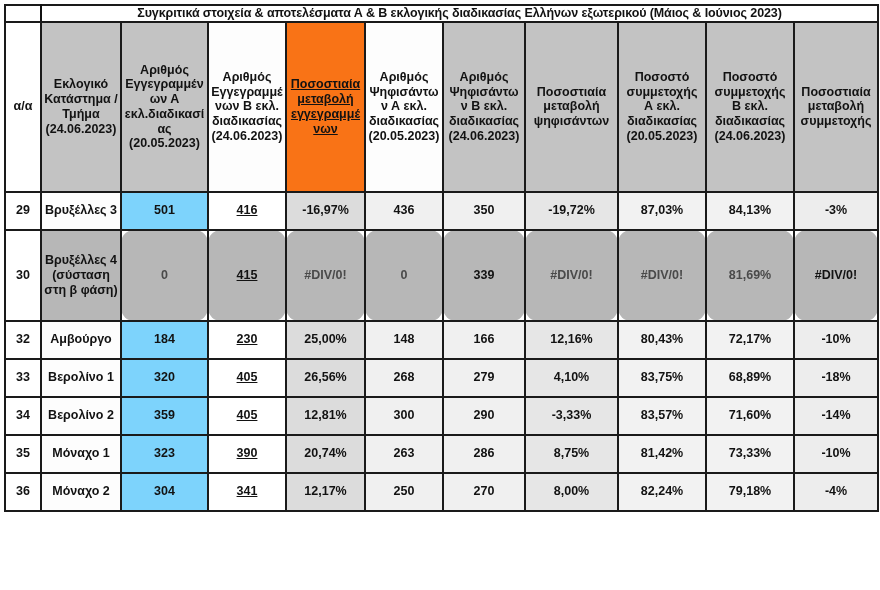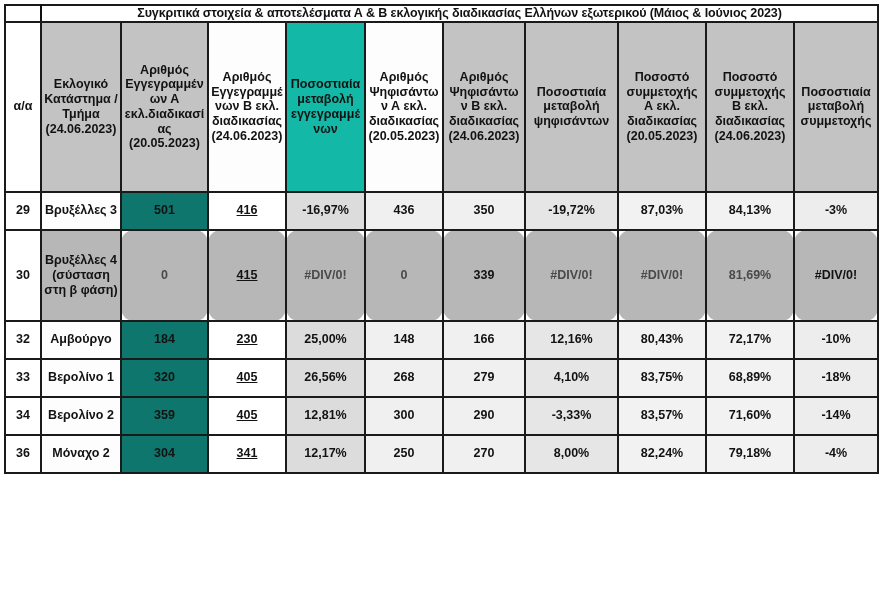--- a/index.html
+++ b/index.html
@@ -58,29 +58,29 @@
     vertical-align: middle;
   }
   .hdr-aa {
     background: #ffffff;
     vertical-align: bottom;
     padding-bottom: 5px;
     font-size: 13.5px;
   }
   .g-dark   { background: #c3c3c3; }
   .g-white  { background: #fdfdfd; margin-top: 33px; }
-  .g-light  { background: #14b8a6; }
+  .g-light  { background: #f97316; text-decoration: underline; }
   .hdr-last { vertical-align: bottom; padding-bottom: 4px; }
 
   
   .r      { height: 38px; }
   .r-tall { height: 91px; }
   .c-aa   { background: #ffffff; font-size: 13.5px; }
   .c-name { background: #fdfdfd; font-size: 13px; margin-top: 32px; }
-  .c-a    { background: #0f766e; color: #3c3c3c; font-size: 13.5px; }
+  .c-a    { background: #7dd3fc; color: #3c3c3c; font-size: 13.5px; }
   .c-b    { background: #ffffff; font-size: 13.5px; text-decoration: underline; }
   .c-pct1 { background: #dcdcdc; color: #3c3c3c; font-size: 13.5px; }
   .c-va   { background: #f0f0f0; color: #3c3c3c; font-size: 13.5px; }
   .c-vb   { background: #f0f0f0; font-size: 13.5px; }
   .c-pct2 { background: #e6e6e6; font-size: 13.5px; }
   .c-tA   { background: #f2f2f2; font-size: 13.5px; }
   .c-tB   { background: #f2f2f2; font-size: 13.5px; }
   .c-last { background: #ededed; font-size: 13.5px; }
 
   
@@ -194,20 +194,33 @@
         <td class="c-b">405</td>
         <td class="c-pct1">12,81%</td>
         <td class="c-va">300</td>
         <td class="c-vb">290</td>
         <td class="c-pct2">-3,33%</td>
         <td class="c-tA">83,57%</td>
         <td class="c-tB">71,60%</td>
         <td class="c-last">-14%</td>
       </tr>
 
+      <tr class="r">
+        <td class="c-aa">35</td>
+        <td class="c-name">Μόναχο 1</td>
+        <td class="c-a">323</td>
+        <td class="c-b">390</td>
+        <td class="c-pct1">20,74%</td>
+        <td class="c-va">263</td>
+        <td class="c-vb">286</td>
+        <td class="c-pct2">8,75%</td>
+        <td class="c-tA">81,42%</td>
+        <td class="c-tB">73,33%</td>
+        <td class="c-last">-10%</td>
+      </tr>
 
       <tr class="r">
         <td class="c-aa">36</td>
         <td class="c-name">Μόναχο 2</td>
         <td class="c-a">304</td>
         <td class="c-b">341</td>
         <td class="c-pct1">12,17%</td>
         <td class="c-va">250</td>
         <td class="c-vb">270</td>
         <td class="c-pct2">8,00%</td>

